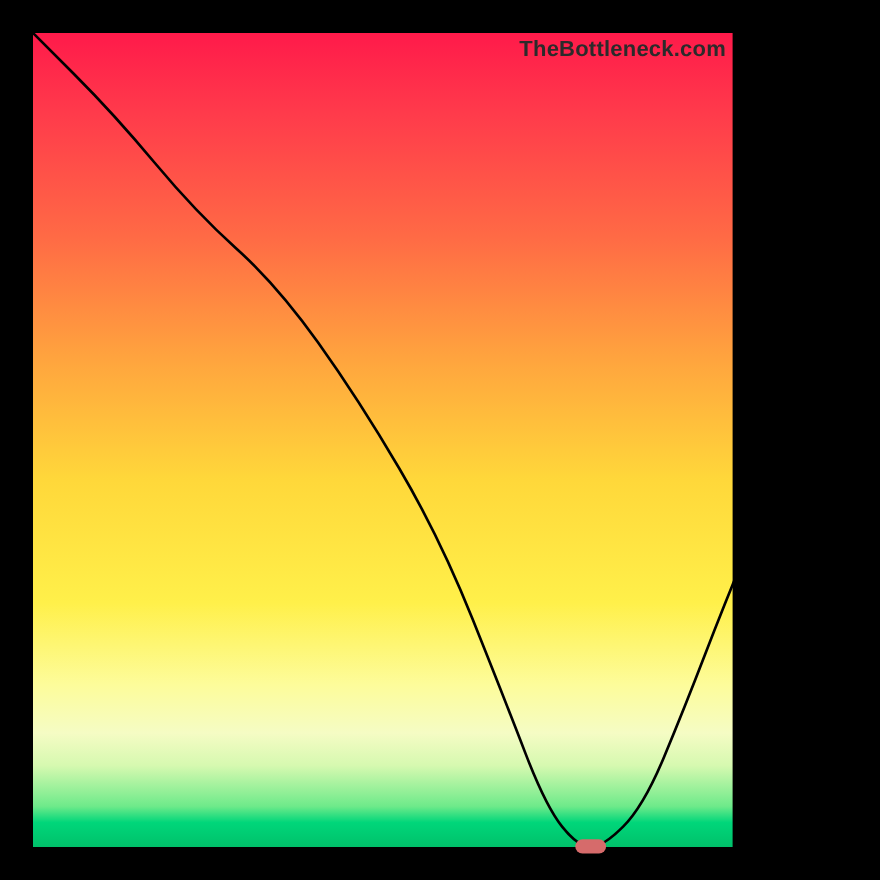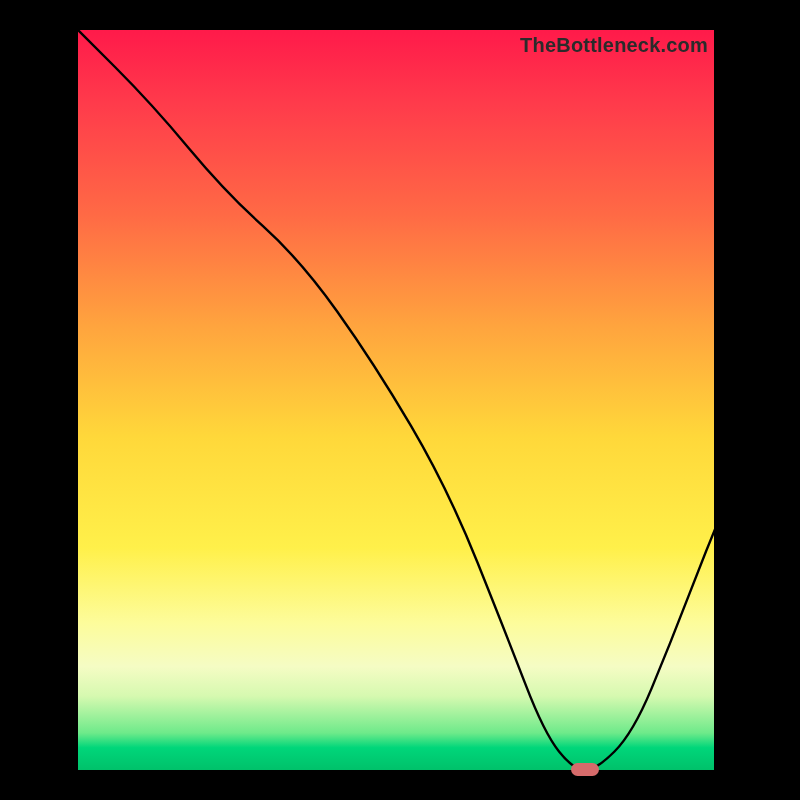--- a/index.html
+++ b/index.html
@@ -31,21 +31,20 @@
       #ffa43e 40%,
       #ffd83a 55%,
       #fff04a 70%,
       #fdfc9a 80%,
       #f5fcc4 86%,
       #d6f9b0 90%,
       #6eea8a 95%,
       #00d67a 97%,
       #00c16a 100%
     );
-    margin-left: 48px;
   }
   .watermark {
     position: absolute;
     top: 4px;
     right: 6px;
     color: #2b2b2b;
     font-family: Arial, Helvetica, sans-serif;
     font-size: 20px;
     font-weight: 600;
     letter-spacing: 0.2px;

